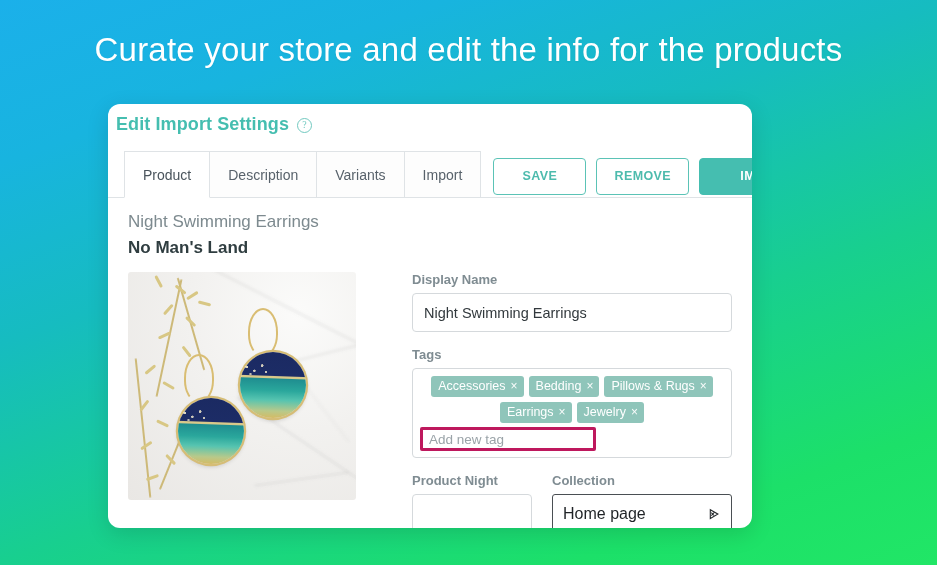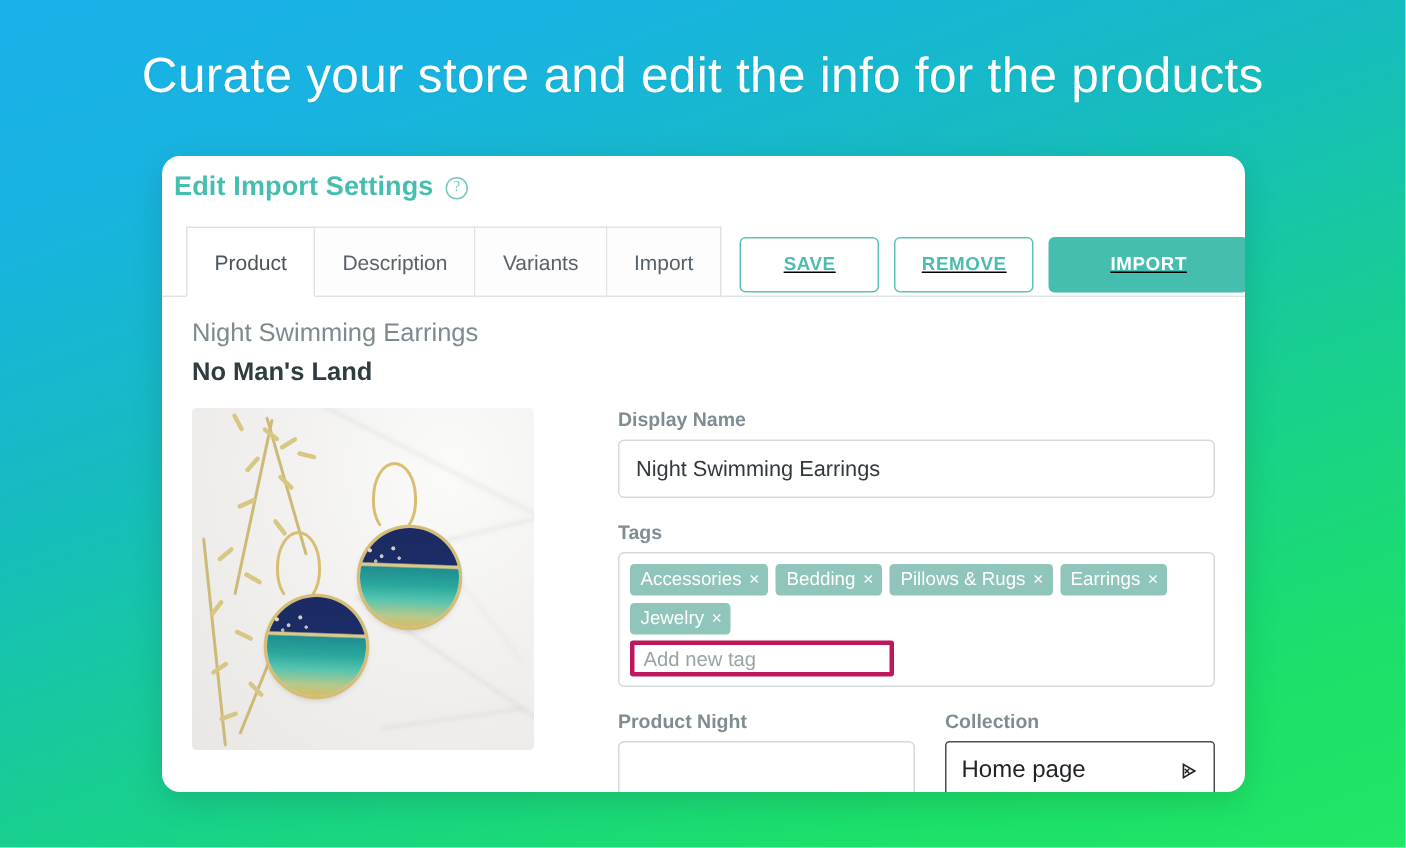--- a/index.html
+++ b/index.html
@@ -30,21 +30,21 @@
     letter-spacing: 0.2px;
     white-space: nowrap;
     text-shadow: 0 1px 2px rgba(0,0,0,0.06);
   }
 
   
   .card {
     position: absolute;
     left: 108px;
     top: 104px;
-    width: 722px;
+    width: 644px;
     height: 424px;
     background: #ffffff;
     border-radius: 12px;
     box-shadow: 0 6px 22px rgba(0,0,0,0.13);
     overflow: hidden;
   }
 
   .card-header {
     padding: 10px 0 0 8px;
     display: flex;
@@ -98,21 +98,20 @@
     background: #ffffff;
     border-bottom-color: #ffffff;
     color: #4a545c;
   }
   .tab-actions {
     display: flex;
     align-items: center;
     gap: 10px;
     margin-left: 12px;
     margin-bottom: 2px;
-    text-decoration: underline;
   }
   .btn {
     font-size: 12.5px;
     font-weight: bold;
     letter-spacing: 0.4px;
     border-radius: 4px;
     padding: 0 14px;
     height: 37px;
     line-height: 35px;
     cursor: pointer;
@@ -238,21 +237,21 @@
   .text-input::placeholder { color: #9aa3a8; }
 
   .block { margin-bottom: 15px; }
 
   .tagbox {
     border: 1px solid #d5d9dc;
     border-radius: 4px;
     padding: 7px 7px 6px 7px;
     min-height: 59px;
   }
-  .tagrow { display: flex; flex-wrap: wrap; gap: 5px; }
+  .tagrow { display: flex; flex-wrap: wrap; gap: 5px; justify-content: center; }
   .tag {
     background: #8FC5BA;
     color: #ffffff;
     font-size: 12.5px;
     border-radius: 3px;
     padding: 3px 6px 4px 7px;
     display: inline-flex;
     align-items: center;
     gap: 5px;
     white-space: nowrap;

